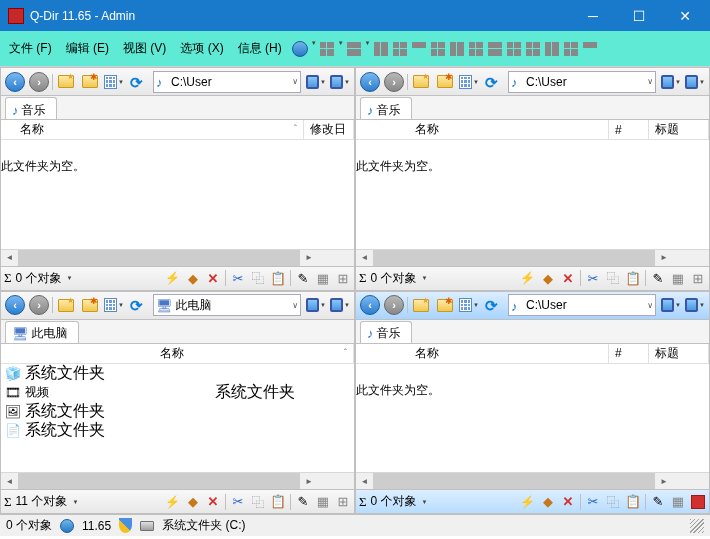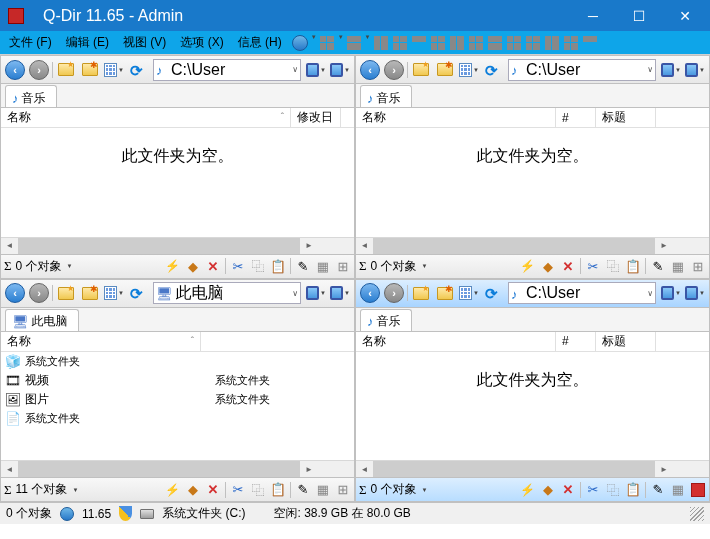--- a/index.html
+++ b/index.html
@@ -1,21 +1,21 @@
 <!DOCTYPE html>
 <html><head>
 <meta charset="utf-8">
 <style>
 * { margin:0; padding:0; box-sizing:border-box; font-family:"Microsoft YaHei","Segoe UI",sans-serif; }
 body { width:710px; height:539px; background:#fff; font-size:12px; overflow:hidden; }
 .titlebar { height:31px; background:#1979ca; color:#fff; display:flex; align-items:center; padding:0 2px 0 8px; }
 .titlebar .appicon { width:16px; height:16px; background:#c62828; border:1px solid #8b0000; margin-right:6px; }
-.titlebar .title { flex:1; font-size:16px;margin-left:13px; }
+.titlebar .title { flex:1; font-size:12px; }
 .titlebar .winbtn { width:46px; height:31px; display:flex; align-items:center; justify-content:center; color:#fff; font-size:14px; }
-.menubar { height:24px; background:#0ea5e9; border-bottom:1px solid #d0d0d0; display:flex; align-items:center; padding:0 2px; }
+.menubar { height:36px; background:#5eead4; border-bottom:1px solid #d0d0d0; display:flex; align-items:center; padding:0 2px; }
 .menuitem { padding:3px 7px; font-size:12px; white-space:nowrap; }
 .menuicons { display:flex; gap:1px; margin-left:2px; overflow:hidden; flex:1; }
 .menuicons .mi { width:18px; height:18px; display:flex; align-items:center; justify-content:center; }
 .menuicons .globe { width:16px; height:16px; border-radius:50%; background:linear-gradient(#6fb8e8,#2878c8); border:1px solid #1a5a9a; position:relative; }
 .menuicons .grid { width:14px; height:14px; display:grid; grid-template-columns:1fr 1fr; grid-template-rows:1fr 1fr; gap:1px; }
 .menuicons .grid span { background:#888; }
 
 .quad { display:grid; grid-template-columns:1fr 1fr; grid-template-rows:1fr 1fr; height:447px; }
 .pane { border:1px solid #c0c0c0; display:flex; flex-direction:column; overflow:hidden; background:#fff; }
 .pane.active .ptool { background:linear-gradient(#dceeff,#a8d4ff); }
@@ -25,36 +25,36 @@
 .navbtn.fwd { background:linear-gradient(#b8b8b8,#888); border-color:#666; }
 .folder { width:16px; height:13px; background:linear-gradient(#ffe9a8,#f0c850); border:1px solid #c89820; border-radius:1px; position:relative; }
 .folder.star::after { content:"★"; position:absolute; font-size:8px; color:#f0a020; left:8px; top:-4px; }
 .folder.new::after { content:"✱"; position:absolute; font-size:9px; color:#e06000; left:7px; top:-4px; }
 .viewic { width:16px; height:14px; border:1px solid #5a8ac0; background:#fff; display:grid; grid-template-columns:1fr 1fr 1fr; grid-template-rows:1fr 1fr 1fr; gap:1px; padding:1px; }
 .viewic span { background:#6a9adf; }
 .dd6 { font-size:6px; color:#444; margin-left:1px; }
 .refresh { width:16px; height:16px; color:#0b7dda; font-size:15px; font-weight:bold; }
 .pathbox { flex:1; min-width:40px; height:22px; border:1px solid #aab; background:#fff; display:flex; align-items:center; padding:0 2px; margin:0 2px; }
 .pathbox .note { width:12px; height:13px; color:#1a76d2; font-size:13px; margin-right:3px; }
-.pathbox .txt { flex:1; font-size:16px; overflow:hidden; white-space:nowrap; }
+.pathbox .txt { flex:1; font-size:12px; overflow:hidden; white-space:nowrap; }
 .pathbox .ddc { font-size:8px; color:#555; }
 .mon { width:18px; height:14px; border:2px solid #3a55a5; border-radius:2px; background:linear-gradient(#8ac8f8,#4a98e0); }
 .tabs { height:24px; border-bottom:1px solid #c0c0c0; display:flex; align-items:flex-end; padding-left:4px; background:#f4f4f4; }
 .tab { height:22px; border:1px solid #c0c0c0; border-bottom:none; background:#fff; padding:3px 10px 0 6px; display:flex; align-items:center; gap:3px; font-size:12px; border-radius:3px 3px 0 0; }
 .tab .note { color:#1a76d2; font-size:13px; }
 .tab .pc { color:#4a78c8; font-size:13px; }
-.cols { height:20px; border-bottom:1px solid #e0e0e0; display:flex; background:#fff; }
+.cols { height:20px; border-bottom:1px solid #e0e0e0; display:flex; background:#fff;justify-content:flex-end; }
 .col { border-right:1px solid #e0e0e0; padding:2px 6px; font-size:12px; display:flex; align-items:center; }
 .col.sort::after { content:"ˆ"; margin-left:auto; color:#888; font-size:10px; }
 .content { flex:1; overflow:auto; background:#fff; }
-.empty { text-align:center; padding:18px 0; font-size:16px; }
+.empty { text-align:left; padding:18px 0; font-size:12px; }
 .row { display:flex; align-items:center; height:19px; padding:0 4px; }
 .row .ic { width:16px; height:16px; margin-right:4px; display:flex; align-items:center; justify-content:center; font-size:13px; }
 .row .nm { flex:0 0 190px; font-size:12px; }
-.row .tp { font-size:11px; }
+.row .tp { font-size:16px; }
 .grouphdr { color:#1a4ba8; font-size:12px; padding:3px 6px; border-bottom:1px solid #d8e0f0; display:flex; }
 .grouphdr .dd { margin-left:auto; font-size:8px; }
 .scroll-h { height:17px; background:#f0f0f0; border-top:1px solid #d8d8d8; display:flex; }
 .scroll-h .thumb { width:80%; height:100%; background:#cdcdcd; }
 .scroll-h .arr { width:17px; display:flex; align-items:center; justify-content:center; font-size:8px; color:#666; }
 .pstat { height:24px; border-top:1px solid #c0c0c0; background:linear-gradient(#f8f8f8,#e8e8e8); display:flex; align-items:center; padding:0 3px; gap:4px; font-size:12px; }
 .pane.active .pstat { background:linear-gradient(#dceeff,#b8ddff); }
 .sigma { font-family:serif; font-size:13px; }
 .pstat .sp { flex:1; }
 .pstat .ic { width:16px; height:16px; display:flex; align-items:center; justify-content:center; font-size:13px; }
@@ -424,21 +424,20 @@
           <span class="ic">🧊</span>
           <span class="tp">系统文件夹</span>
         </div>
         <div class="row">
           <span class="ic">🎞</span>
           <span class="nm">视频</span>
           <span class="tp">系统文件夹</span>
         </div>
         <div class="row">
           <span class="ic">🖼</span>
-          <span class="nm">图片</span>
           <span class="tp">系统文件夹</span>
         </div>
         <div class="row">
           <span class="ic">📄</span>
           <span class="tp">系统文件夹</span>
         </div>
       </div>
     <div class="scroll-h">
         <span class="arr">◄</span>
         <div class="thumb"></div>
@@ -552,15 +551,14 @@
     </div>
   </div>
 
 <div class="status">
   <span>0 个对象</span>
   <div class="globe"></div>
   <span>11.65</span>
   <div class="shield"></div>
   <div class="drive"></div>
   <span>系统文件夹 (C:)</span>
-  <span style="margin-left:20px">空闲: 38.9 GB 在 80.0 GB</span>
   <div class="grip"></div>
 </div>
 
 </body></html>

